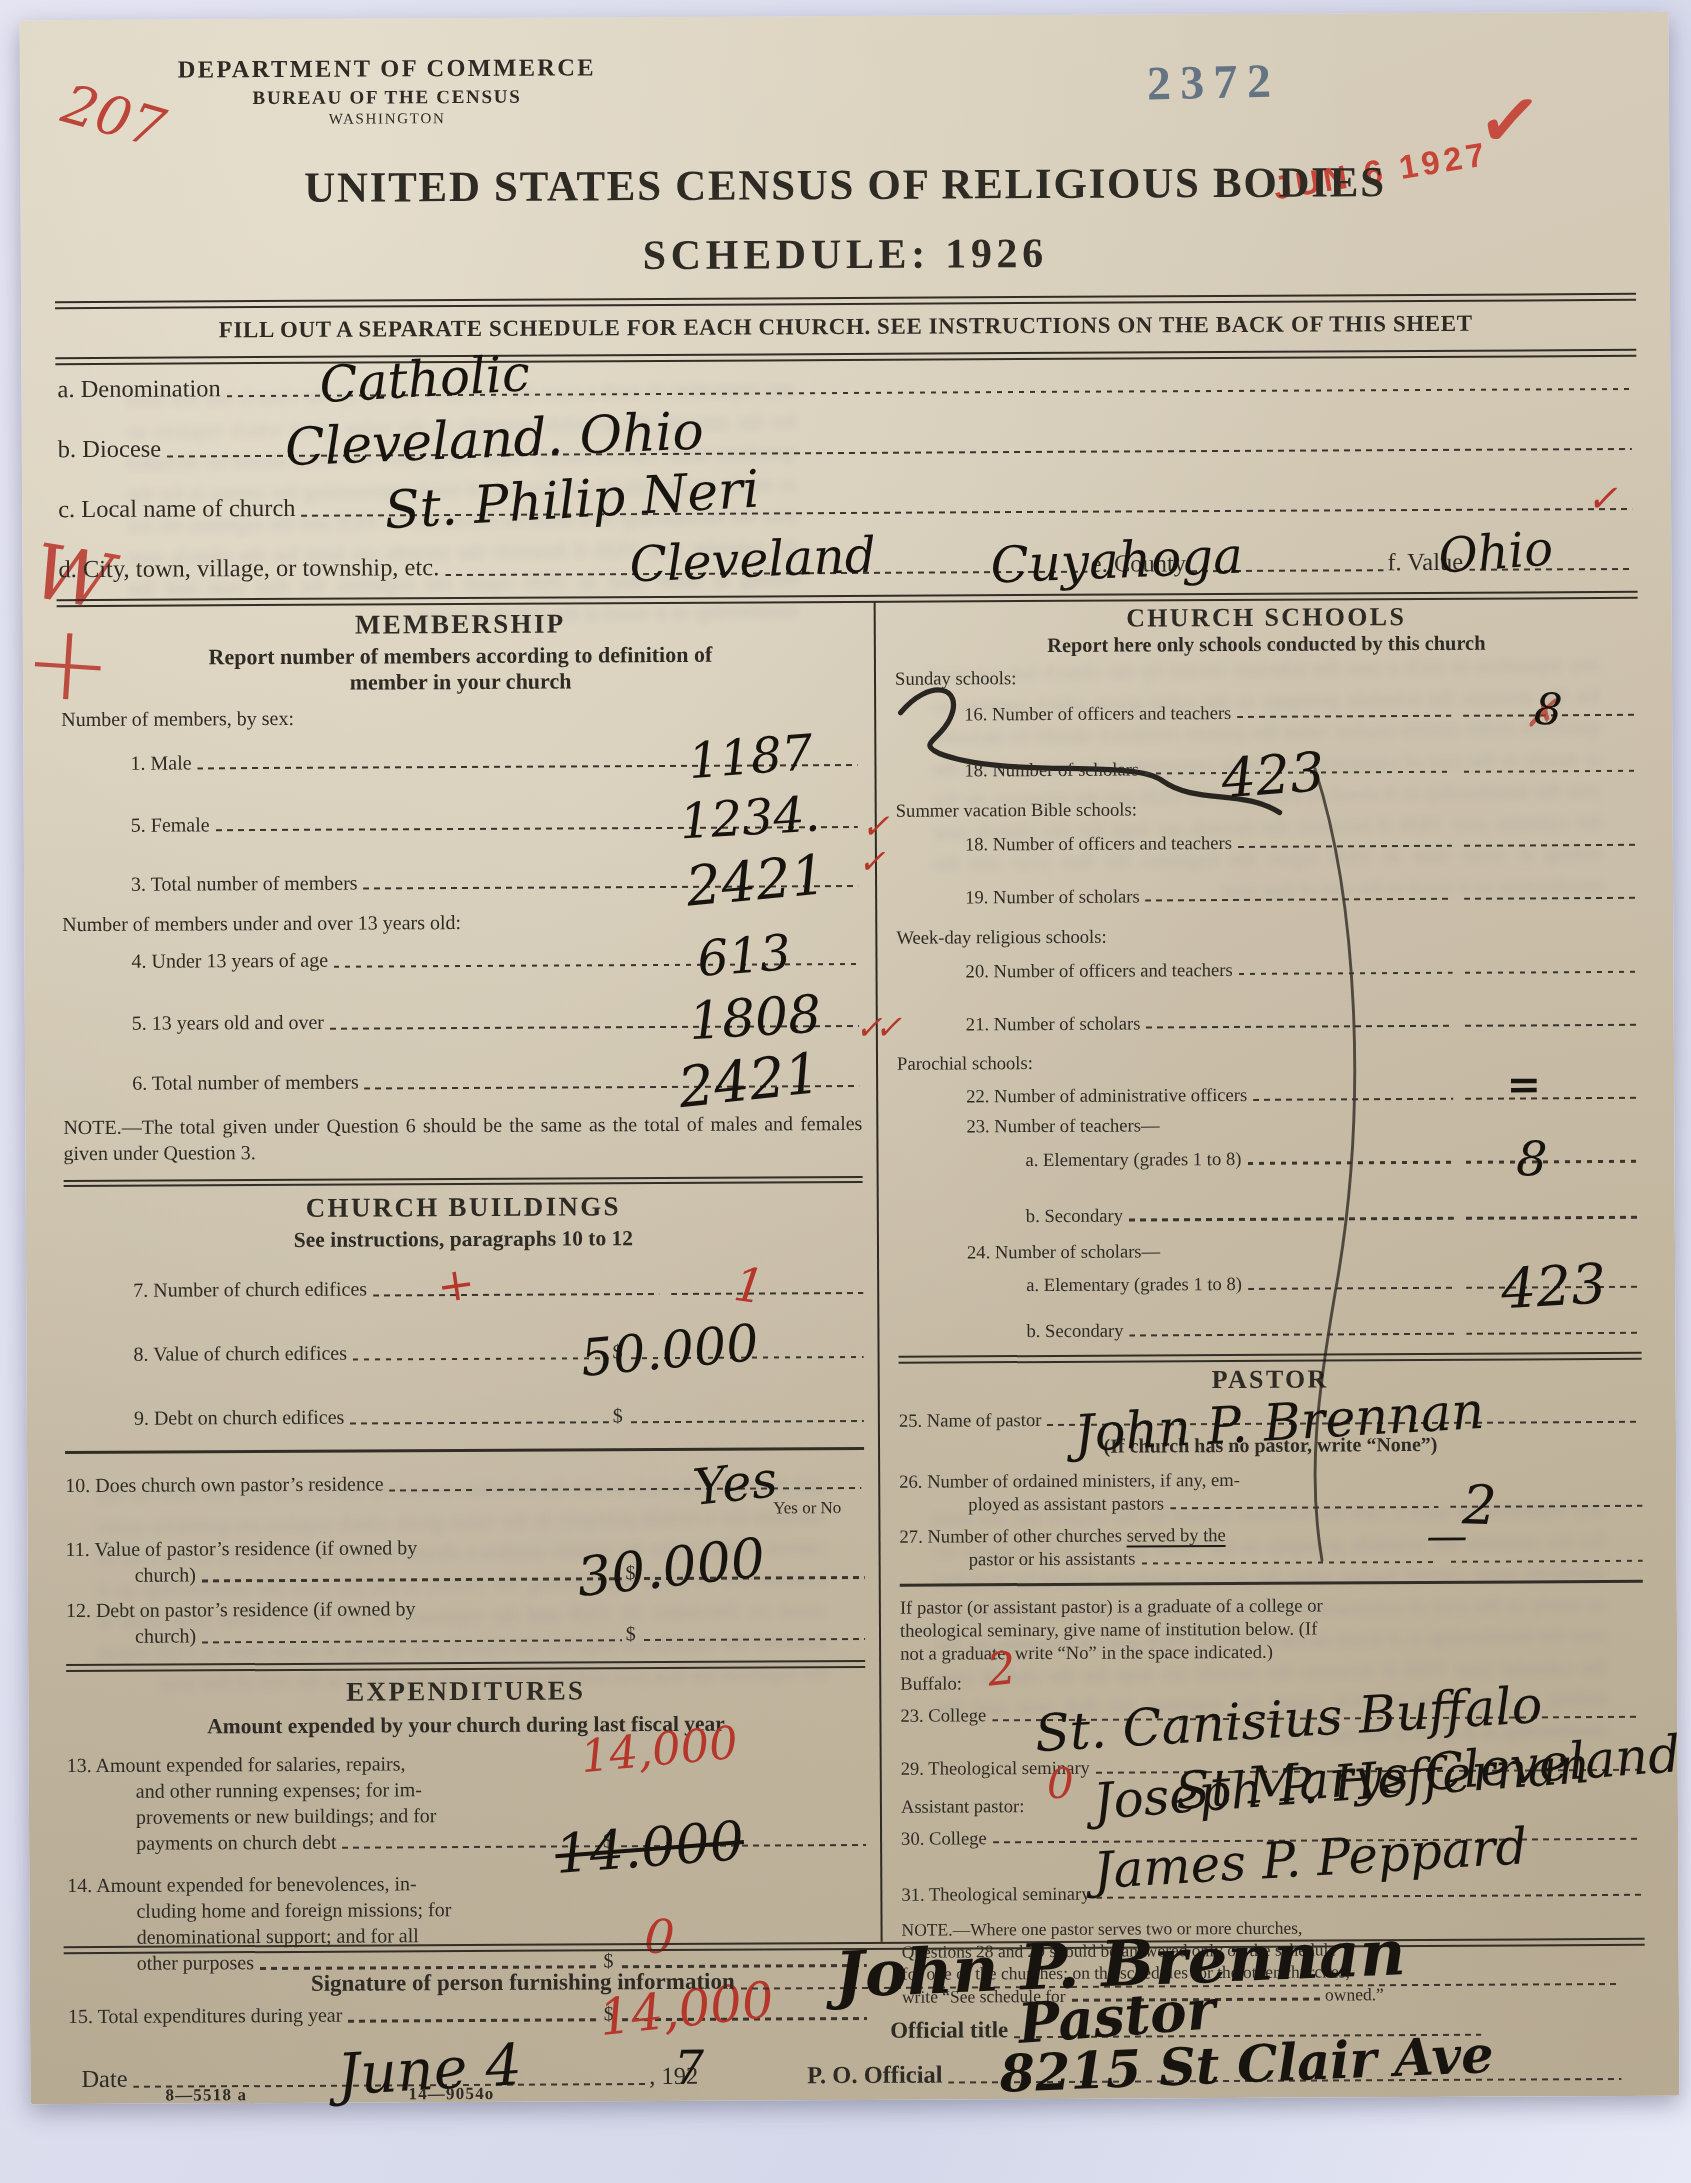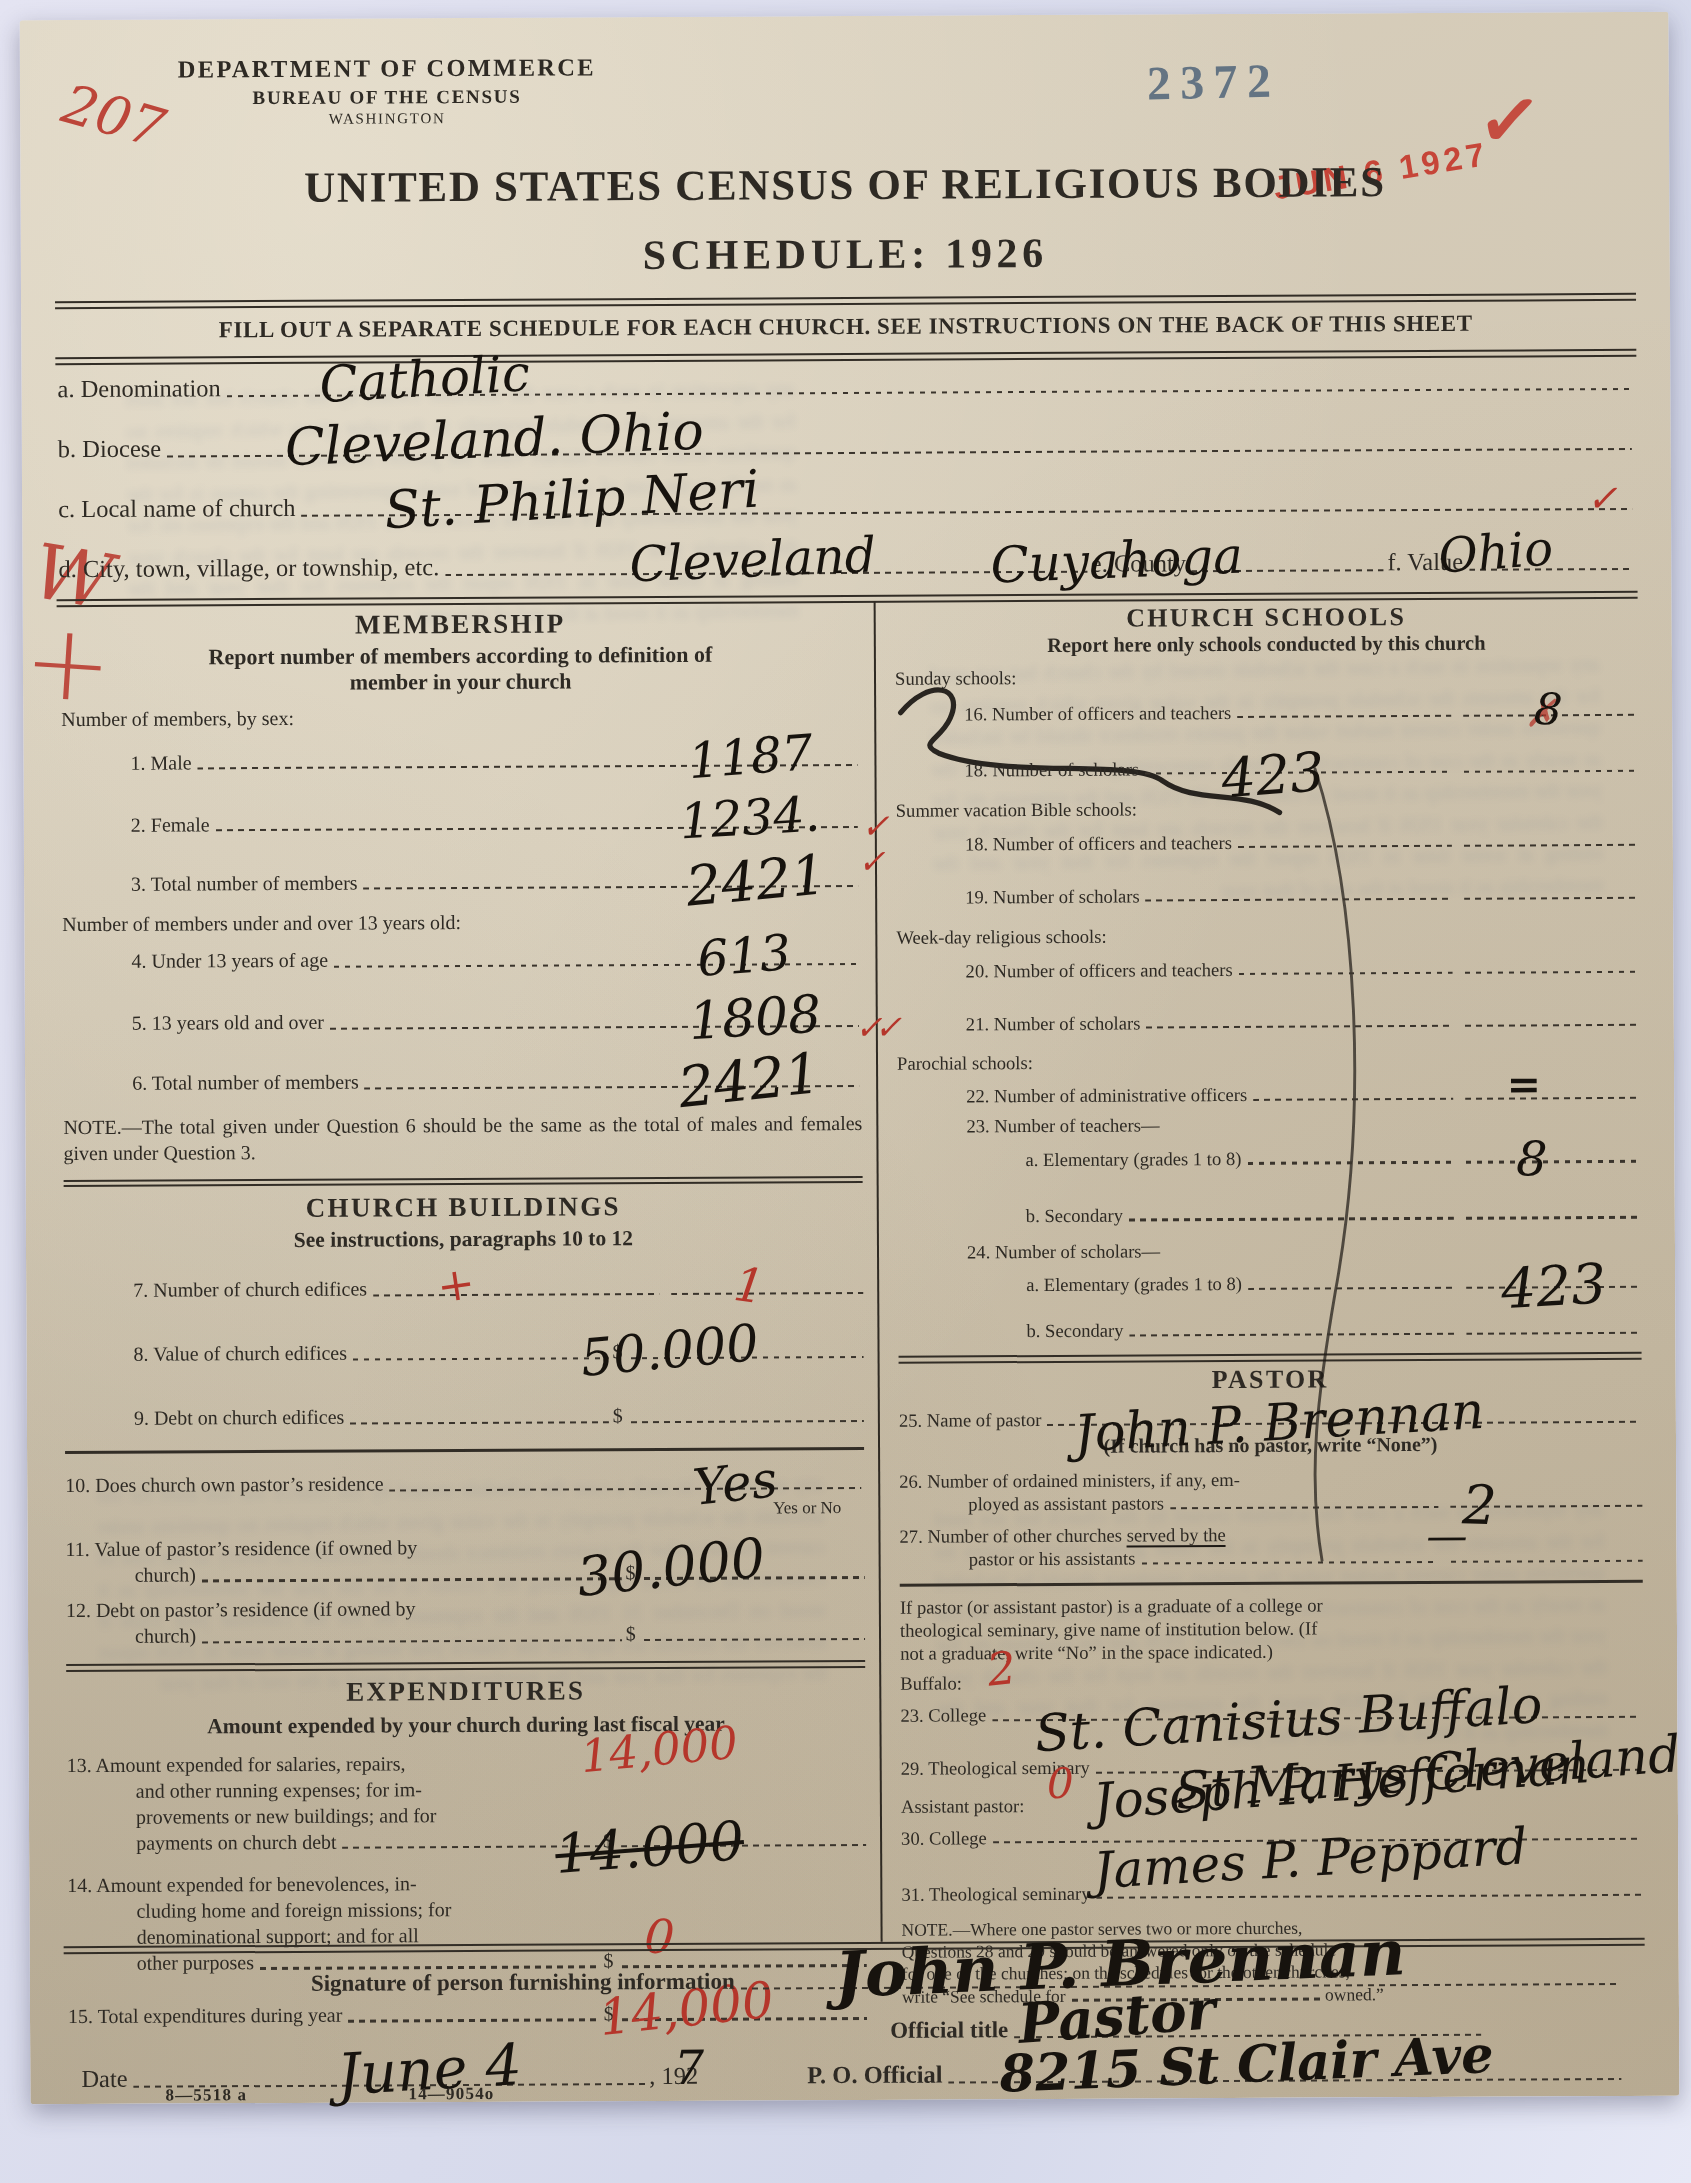--- a/index.html
+++ b/index.html
@@ -141,21 +141,21 @@
     <div class="cb" style="margin-top:5.8px;font-size:22px;">Report number of members according to definition of</div>
     <div class="cb" style="font-size:22px;">member in your church</div>
     <div style="margin-top:9.3px;">Number of members, by sex:</div>
 
     <div class="q indent" style="margin-top:17.5px;">
       <span class="lbl">1. Male</span>
       <span class="dl"></span>
       <span class="hw" style="right:47px;bottom:1.2px;font-size:49px;transform:rotate(-4deg);">1187</span>
     </div>
     <div class="q indent" style="margin-top:36px;">
-      <span class="lbl">2. Female</span>
+      <span class="lbl">5. Female</span>
       <span class="dl"></span>
       <span class="hw" style="right:41px;bottom:2.3px;font-size:49px;transform:rotate(-3deg);">1234.</span>
       <span class="hw red" style="right:-29px;bottom:-5.8px;font-size:34px;">✓</span>
     </div>
     <div class="q indent" style="margin-top:33px;">
       <span class="lbl">3. Total number of members</span>
       <span class="dl"></span>
       <span class="hw" style="right:35px;bottom:0px;font-size:55px;transform:rotate(-5deg);">2421</span>
       <span class="hw red" style="right:-24.5px;bottom:17.5px;font-size:33px;">✓</span>
     </div>

